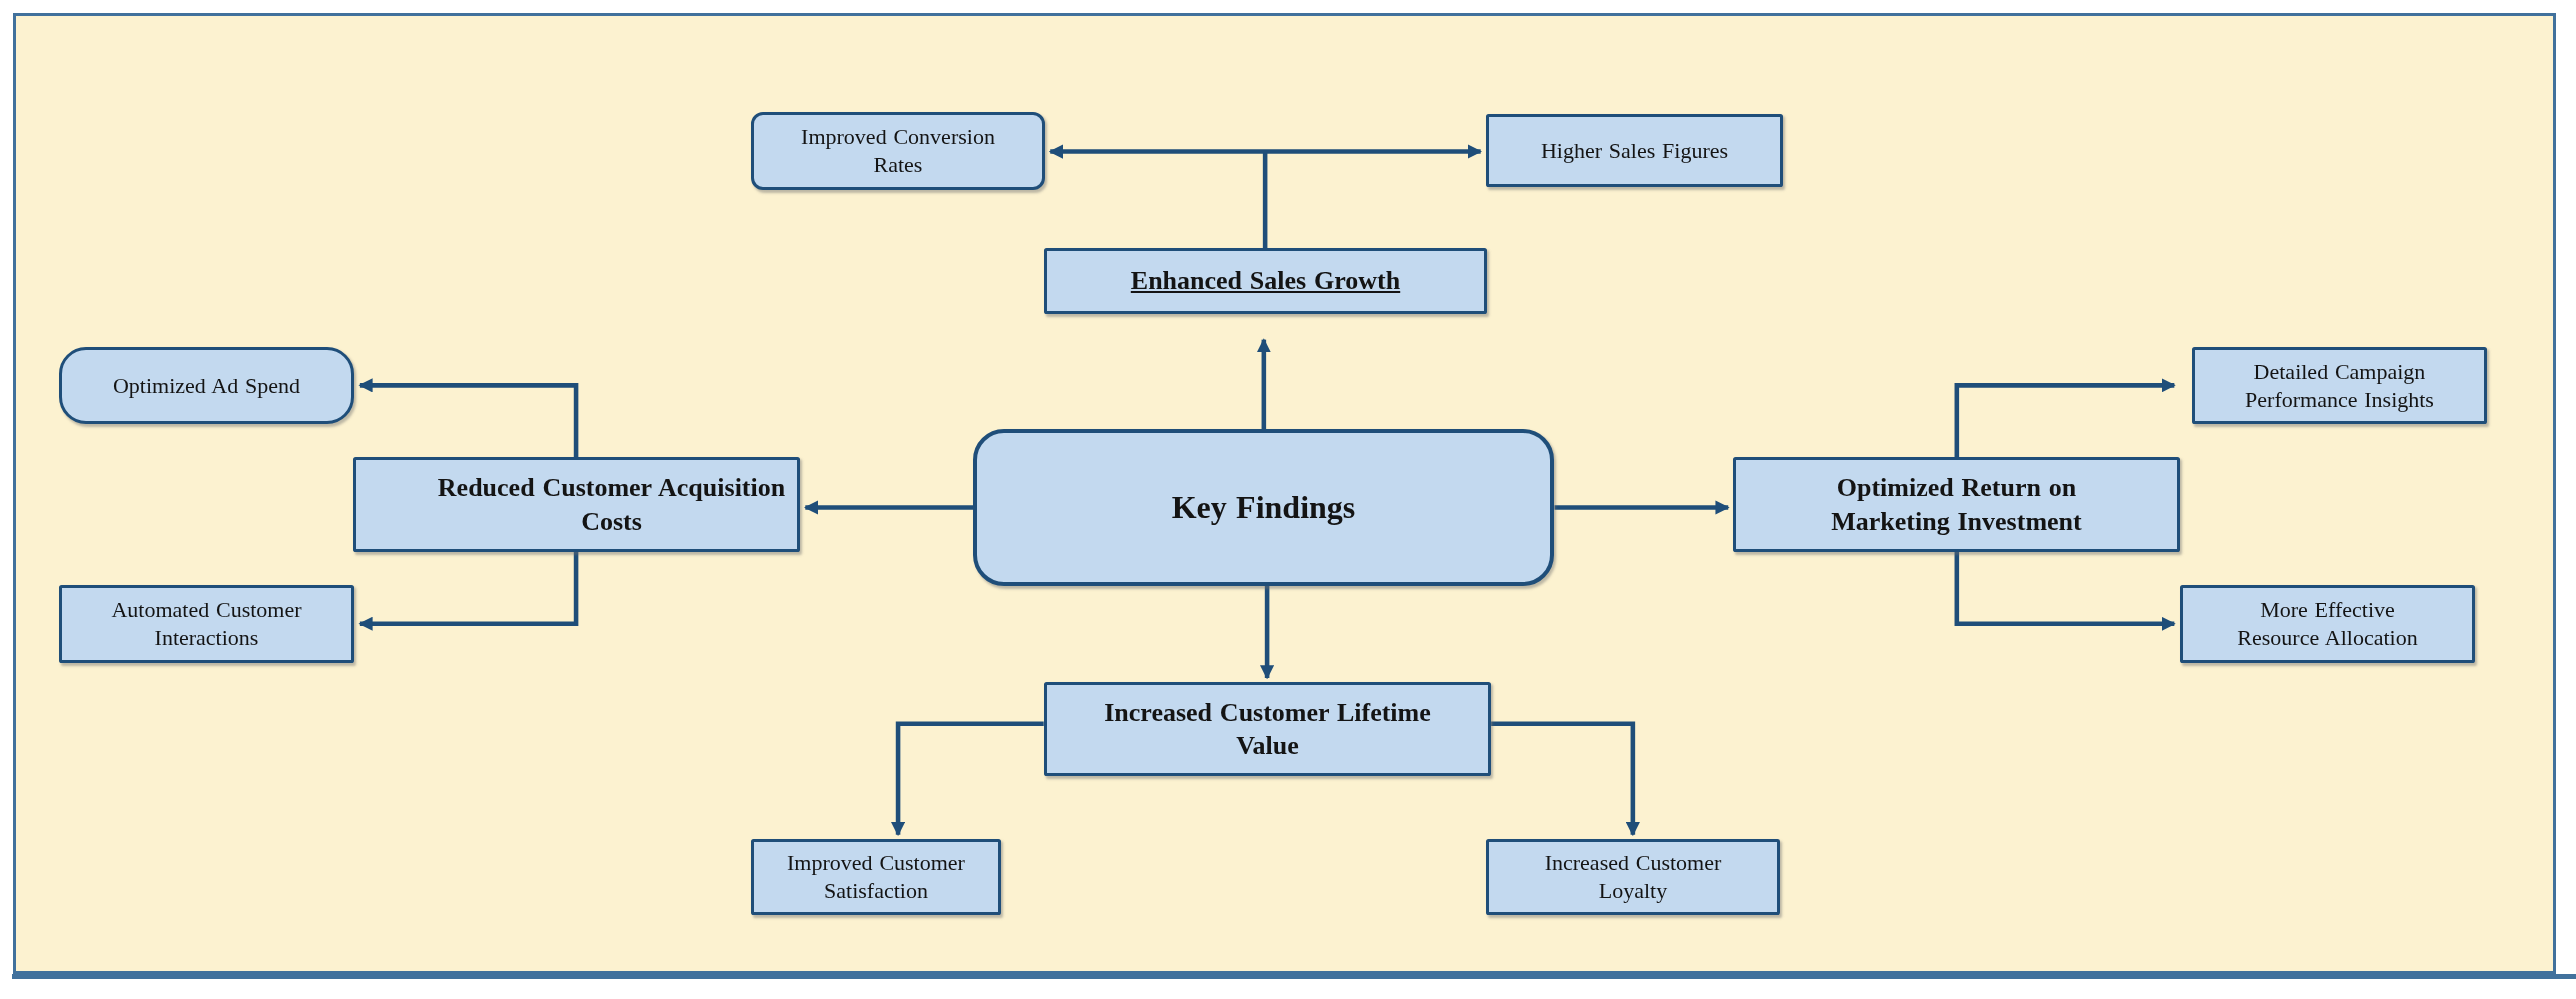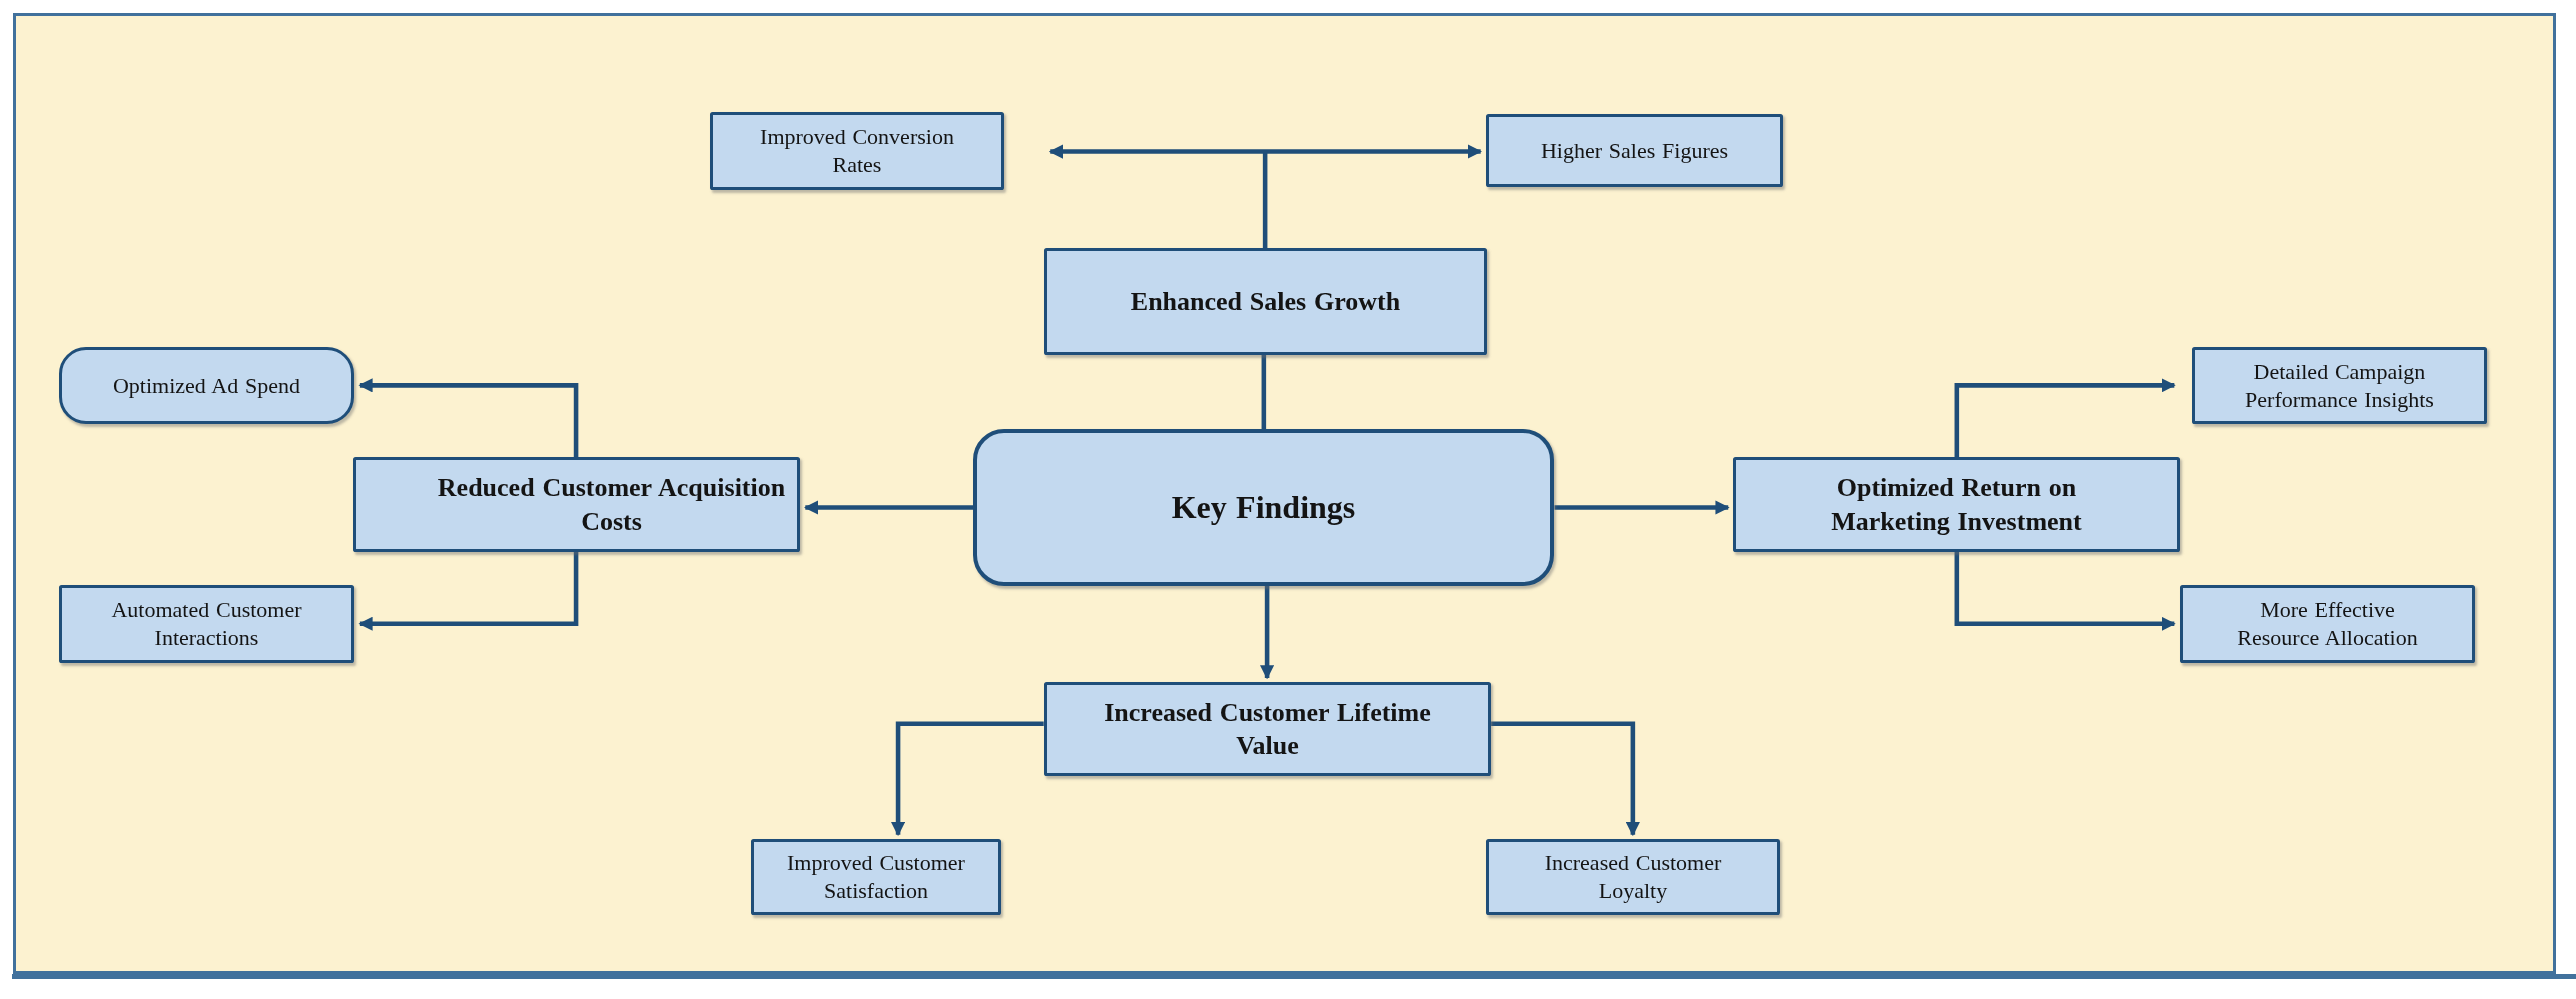--- a/index.html
+++ b/index.html
@@ -53,25 +53,25 @@
   <path class="edge" d="M 2996 845 L 2996 955 L 3329 955" marker-end="url(#arrowhead)"></path>
   <path class="edge" d="M 1940 897 L 1940 1038" marker-end="url(#arrowhead)"></path>
   <path class="edge" d="M 1598 1108 L 1375 1108 L 1375 1278" marker-end="url(#arrowhead)"></path>
   <path class="edge" d="M 2283 1108 L 2500 1108 L 2500 1278" marker-end="url(#arrowhead)"></path>
 </svg>
 
 <div class="node root" style="left:973px;top:429px;width:581px;height:157px;">
   <span class="lbl">Key Findings</span>
 </div>
 
-<div class="node branch" style="left:1044px;top:248px;width:443px;height:107px;">
+<div class="node branch" style="left:1044px;top:248px;width:443px;height:66px;text-decoration:underline;">
   <span class="lbl">Enhanced Sales Growth</span>
 </div>
 
-<div class="node leaf" style="left:710px;top:112px;width:294px;height:78px;">
+<div class="node leaf" style="left:751px;top:112px;width:294px;height:78px;border-radius:12px;">
   <span class="lbl">Improved Conversion
 Rates</span>
 </div>
 
 <div class="node leaf" style="left:1486px;top:114px;width:297px;height:73px;">
   <span class="lbl">Higher Sales Figures</span>
 </div>
 
 <div class="node branch" style="left:353px;top:457px;width:447px;height:95px;justify-content:flex-end;">
   <span class="lbl">Reduced Customer Acquisition

